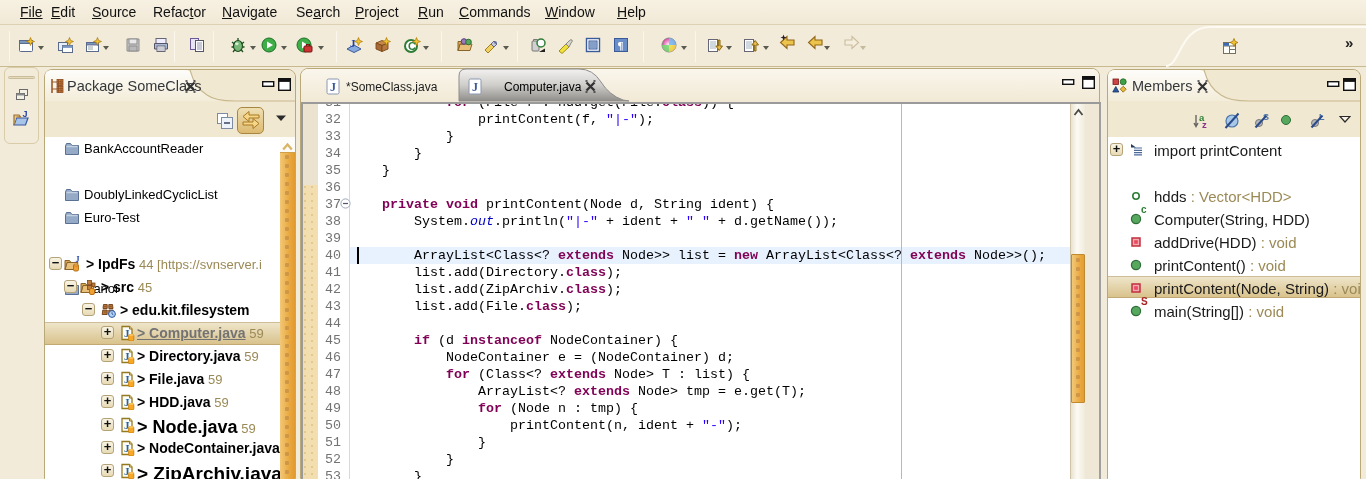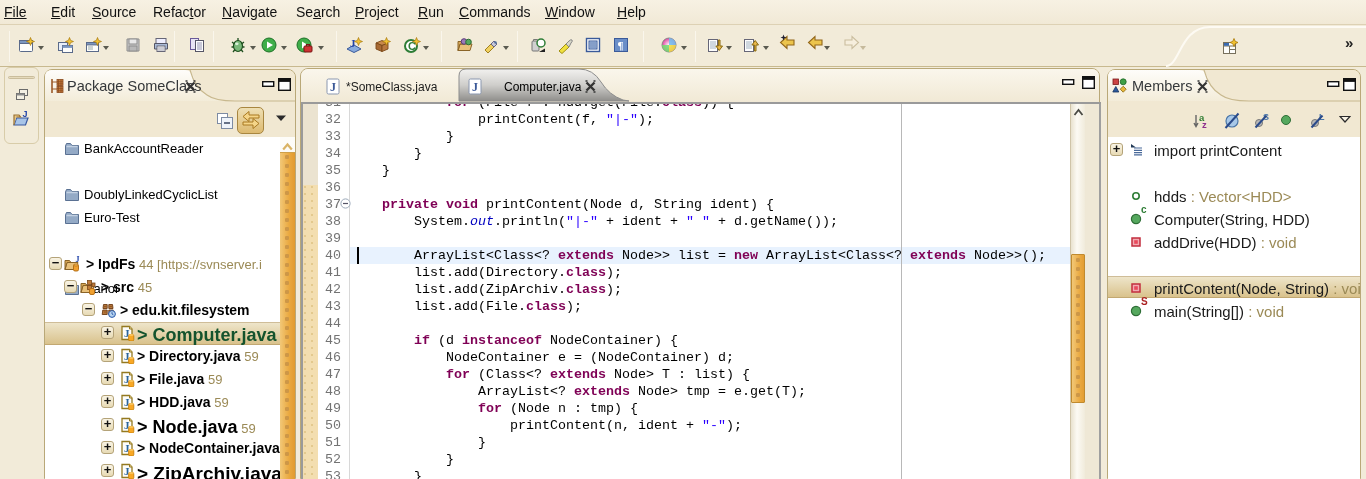--- a/index.html
+++ b/index.html
@@ -35,21 +35,21 @@
 #linenos{position:absolute;left:15px;top:-10px;width:25px;text-align:right;font-family:"Liberation Mono",monospace;
  font-size:13.3333px;line-height:17px;color:#737373;white-space:pre;}
 .kw{color:#7f0055;font-weight:bold;}
 .str{color:#2a00ff;}
 .sf{color:#0000c0;font-style:italic;}
 </style></head>
 <body>
 <div id="root">
 
 <div id="menubar" class="abs">
-      <span class="mi" style="left: 4px; text-decoration: underline;"><u>F</u>ile</span>
+      <span class="mi" style="left: 20px; text-decoration: underline;"><u>F</u>ile</span>
       <span class="mi" style="left: 51px;"><u>E</u>dit</span>
       <span class="mi" style="left: 92px;"><u>S</u>ource</span>
       <span class="mi" style="left: 153px;">Refac<u>t</u>or</span>
       <span class="mi" style="left: 222px;"><u>N</u>avigate</span>
       <span class="mi" style="left: 296px;">Se<u>a</u>rch</span>
       <span class="mi" style="left: 355px;"><u>P</u>roject</span>
       <span class="mi" style="left: 418px;"><u>R</u>un</span>
       <span class="mi" style="left: 459px;"><u>C</u>ommands</span>
       <span class="mi" style="left: 545px;"><u>W</u>indow</span>
       <span class="mi" style="left: 617px;"><u>H</u>elp</span>
@@ -344,21 +344,21 @@
         <div class="sel" style="left: 0px; top: 185px; width: 250px; height: 23px;"></div>
         <div class="trow" style="left: 0px; top: 185px; width: 250px;">
           <div class="expander" style="left:56px;top:4px;">+</div>
           <span class="abs" style="left:74px;top:3px;width:16px;height:16px;"><svg width="16" height="16" viewBox="0 0 16 16">
               <path d="M3,1.5 L10.5,1.5 L13,4 L13,14.5 L3,14.5 Z" fill="#fdfdfa" stroke="#94791f" stroke-width="1.3"></path>
               <path d="M10.5,1.5 L10.5,4 L13,4" fill="#ecd9a0" stroke="#94791f" stroke-width="1"></path>
               <text x="5" y="12" font-size="11" font-weight="bold" fill="#2a649c" font-family="Liberation Serif">J</text>
               <rect x="9.6" y="9.5" width="5.2" height="6.5" rx="1.4" fill="#f9a825" stroke="#c07800" stroke-width="0.8"></rect>
               <ellipse cx="12.2" cy="10" rx="2.6" ry="1" fill="#fbc55e"></ellipse>
             </svg></span>
-          <span class="abs" style="left:92px;top:3px;"><span style="font-weight:bold;color:#14532d;font-size:18px;">&gt; Computer.java</span> <span class="olv">59</span></span>
+          <span class="abs" style="left:92px;top:3px;"><span style="font-weight:bold;color:#737373;font-size:14px;text-decoration:underline;">&gt; Computer.java</span> <span class="olv">59</span></span>
         </div>
         <div class="trow" style="left: 0px; top: 208px; width: 250px;">
           <div class="expander" style="left:56px;top:4px;">+</div>
           <span class="abs" style="left:74px;top:3px;width:16px;height:16px;"><svg width="16" height="16" viewBox="0 0 16 16">
               <path d="M3,1.5 L10.5,1.5 L13,4 L13,14.5 L3,14.5 Z" fill="#fdfdfa" stroke="#94791f" stroke-width="1.3"></path>
               <path d="M10.5,1.5 L10.5,4 L13,4" fill="#ecd9a0" stroke="#94791f" stroke-width="1"></path>
               <text x="5" y="12" font-size="11" font-weight="bold" fill="#2a649c" font-family="Liberation Serif">J</text>
               <rect x="9.6" y="9.5" width="5.2" height="6.5" rx="1.4" fill="#f9a825" stroke="#c07800" stroke-width="0.8"></rect>
               <ellipse cx="12.2" cy="10" rx="2.6" ry="1" fill="#fbc55e"></ellipse>
             </svg></span>
@@ -622,20 +622,26 @@
           <span class="abs" style="left:33px;top:-4px;font-size:10px;font-weight:bold;color:#2e7d36;">c</span>
           <span class="abs" style="left:46px;top:3px;color:#1a1a1a;">Computer(String, HDD)</span>
         </div>
         <div class="trow" style="left: 0px; top: 94px; width: 252px;">
           <span class="abs" style="left:20px;top:3px;width:16px;height:16px;"><svg width="16" height="16" viewBox="0 0 16 16">
               <rect x="4" y="4" width="8" height="8" fill="#f2aab2" stroke="#c22e3e" stroke-width="1.5"></rect>
               <rect x="6.2" y="6.2" width="3.6" height="3.6" fill="#e84a5c"></rect>
             </svg></span>
           <span class="abs" style="left:46px;top:3px;color:#1a1a1a;">addDrive(HDD) <span class="olv">: void</span></span>
         </div>
+        <div class="trow" style="left: 0px; top: 117px; width: 252px;">
+          <span class="abs" style="left:20px;top:3px;width:16px;height:16px;"><svg width="16" height="16" viewBox="0 0 16 16">
+              <circle cx="8" cy="8" r="4.6" fill="#55a85e" stroke="#2e6e36" stroke-width="1.2"></circle>
+            </svg></span>
+          <span class="abs" style="left:46px;top:3px;color:#1a1a1a;">printContent() <span class="olv">: void</span></span>
+        </div>
         <div class="trow" style="left: 0px; top: 140px; width: 252px;">
           <span class="abs" style="left:20px;top:3px;width:16px;height:16px;"><svg width="16" height="16" viewBox="0 0 16 16">
               <rect x="4" y="4" width="8" height="8" fill="#f2aab2" stroke="#c22e3e" stroke-width="1.5"></rect>
               <rect x="6.2" y="6.2" width="3.6" height="3.6" fill="#e84a5c"></rect>
             </svg></span>
           <span class="abs" style="left:46px;top:3px;color:#1a1a1a;">printContent(Node, String) <span class="olv">: void</span></span>
         </div>
         <div class="trow" style="left: 0px; top: 163px; width: 252px;">
           <span class="abs" style="left:20px;top:3px;width:16px;height:16px;"><svg width="16" height="16" viewBox="0 0 16 16">
               <circle cx="8" cy="8" r="4.6" fill="#55a85e" stroke="#2e6e36" stroke-width="1.2"></circle>

